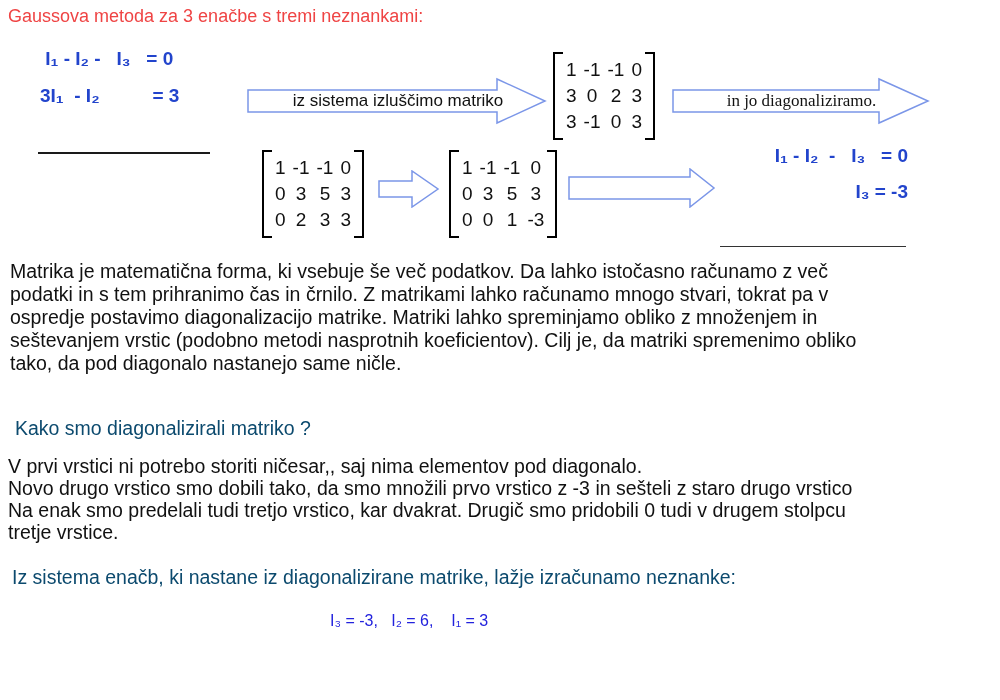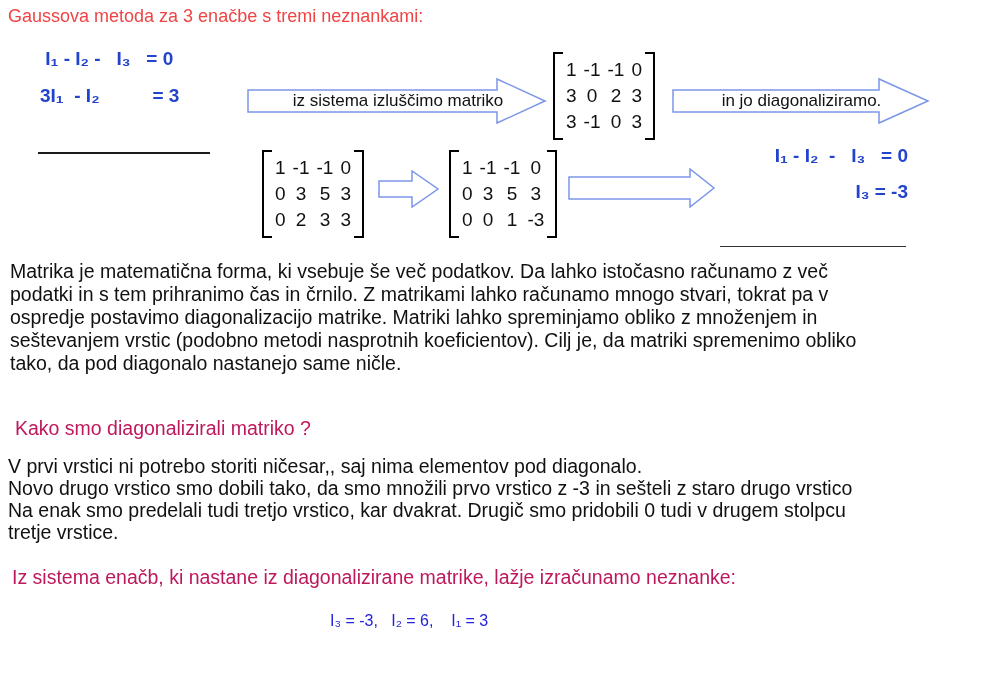--- a/index.html
+++ b/index.html
@@ -42,21 +42,21 @@
   .matrix-grid {
     display: grid; grid-template-columns: repeat(4, auto);
     column-gap: 7px; justify-items: center;
     font-size: 19px; line-height: 26px; color: #111;
   }
 
   
   .para { font-size: 19.5px; }
   .para .line { white-space: nowrap; line-height: 23px; }
   .steps .line { line-height: 22px; }
-  .blue-text { color: #be185d; font-size: 19.5px; white-space: nowrap; }
+  .blue-text { color: #0c4a6e; font-size: 19.5px; white-space: nowrap; }
   .results { color: #2222dd; font-size: 16px; white-space: pre; }
 </style>
 </head>
 <body>
 
 <div class="abs title" style="left:8px; top:6px;">Gaussova metoda za 3 enačbe s tremi neznankami:</div>
 
 <div class="abs eq-block" style="left:40px; top:40px;">
     <div class="line"> I₁ - I₂ -   I₃   = 0</div>
     <div class="line">3I₁  - I₂          = 3</div>
@@ -81,21 +81,21 @@
       <span class="mcell">0</span>
       <span class="mcell">2</span>
       <span class="mcell">3</span>
       <span class="mcell">3</span>
       <span class="mcell">-1</span>
       <span class="mcell">0</span>
       <span class="mcell">3</span>
     </div>
 </div>
 
-<div class="arrow" style="left:672px; top:77px; width:258px; height:48px;">
+<div class="arrow" style="left:672px; top:77px; width:258px; height:48px;font-family:Liberation Serif, serif;">
   <svg width="258" height="48" viewBox="0 0 258 48">
     <polygon points="1,13 207,13 207,2 256,24 207,46 207,35 1,35" fill="#ffffff" stroke="#7b96e8" stroke-width="1.5"></polygon>
   </svg>
   <div class="arrow-label" style="width:207px;">in jo diagonaliziramo.</div>
 </div>
 
 <div class="matrix" style="left:262px; top:150px;">
   <div class="matrix-grid">
       <span class="mcell">1</span>
       <span class="mcell">-1</span>

